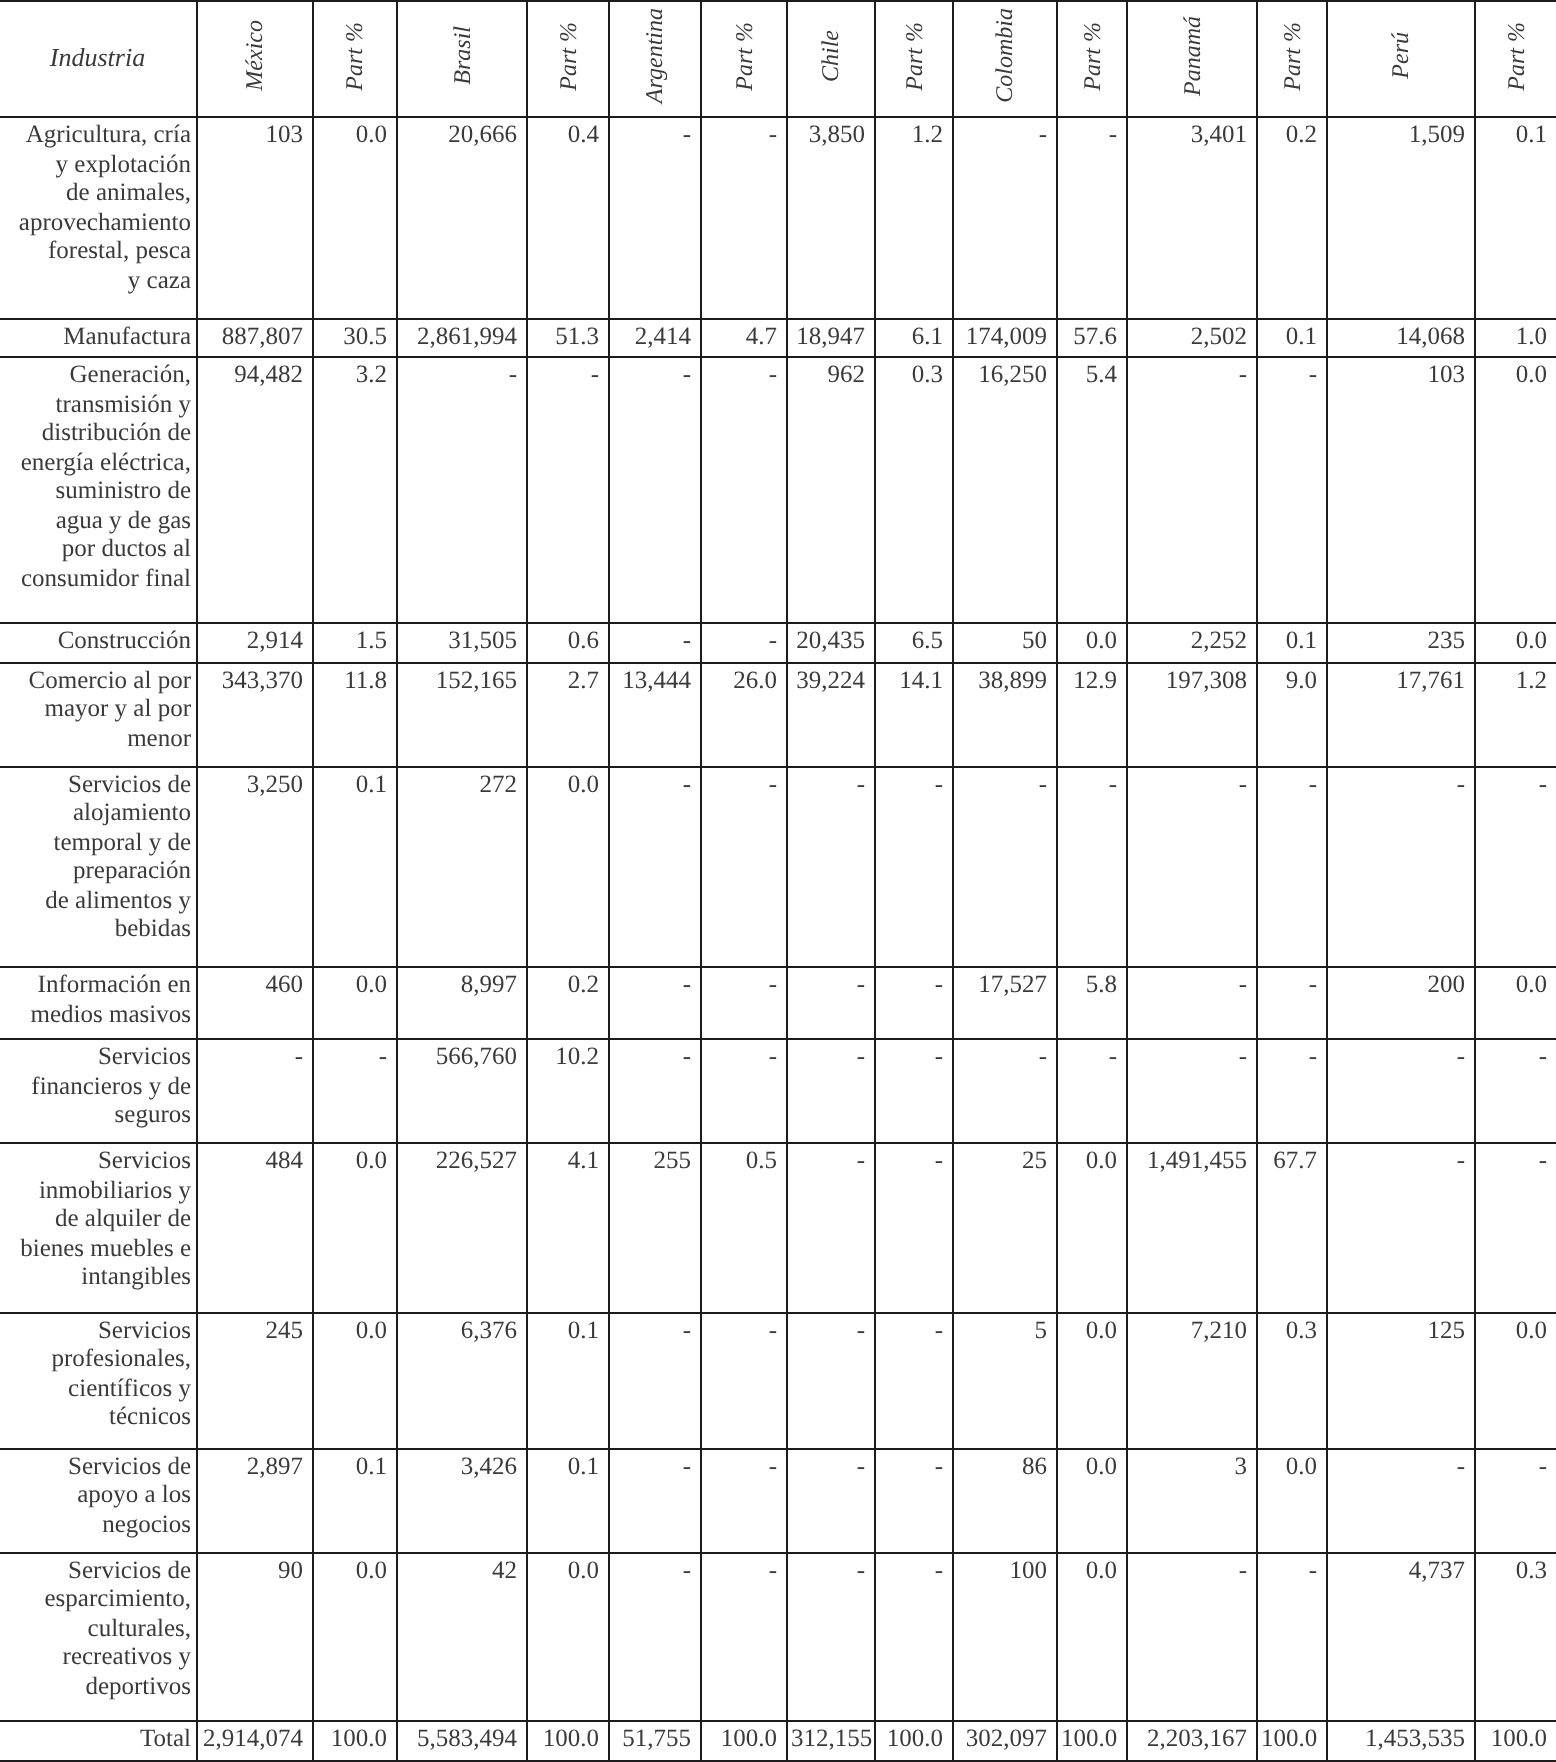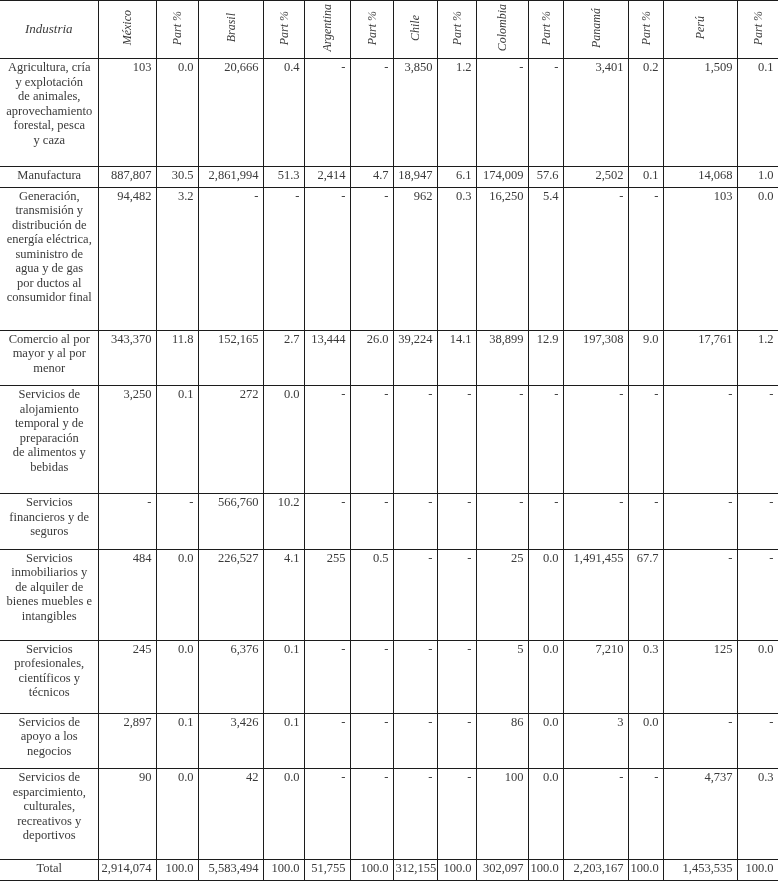--- a/index.html
+++ b/index.html
@@ -40,21 +40,21 @@
     transform: rotate(180deg);
     font-style: italic;
     font-size: 12px;
     line-height: 12px;
     white-space: nowrap;
     padding: 2px 0;
   }
 
   
   td.label-cell {
-    text-align: center;
+    text-align: right;
     padding: 1px 2px 1px 3px;
     white-space: pre-line;
   }
   td.num-cell {
     text-align: right;
     padding: 1px 4px 1px 2px;
   }
 </style>
 </head>
 <body>
@@ -156,20 +156,37 @@
         <td class="num-cell">962</td>
         <td class="num-cell">0.3</td>
         <td class="num-cell">16,250</td>
         <td class="num-cell">5.4</td>
         <td class="num-cell">-</td>
         <td class="num-cell">-</td>
         <td class="num-cell">103</td>
         <td class="num-cell">0.0</td>
       </tr>
       <tr>
+        <td class="label-cell">Construcción</td>
+        <td class="num-cell">2,914</td>
+        <td class="num-cell">1.5</td>
+        <td class="num-cell">31,505</td>
+        <td class="num-cell">0.6</td>
+        <td class="num-cell">-</td>
+        <td class="num-cell">-</td>
+        <td class="num-cell">20,435</td>
+        <td class="num-cell">6.5</td>
+        <td class="num-cell">50</td>
+        <td class="num-cell">0.0</td>
+        <td class="num-cell">2,252</td>
+        <td class="num-cell">0.1</td>
+        <td class="num-cell">235</td>
+        <td class="num-cell">0.0</td>
+      </tr>
+      <tr>
         <td class="label-cell">Comercio al por
 mayor y al por
 menor</td>
         <td class="num-cell">343,370</td>
         <td class="num-cell">11.8</td>
         <td class="num-cell">152,165</td>
         <td class="num-cell">2.7</td>
         <td class="num-cell">13,444</td>
         <td class="num-cell">26.0</td>
         <td class="num-cell">39,224</td>
@@ -197,20 +214,38 @@
         <td class="num-cell">-</td>
         <td class="num-cell">-</td>
         <td class="num-cell">-</td>
         <td class="num-cell">-</td>
         <td class="num-cell">-</td>
         <td class="num-cell">-</td>
         <td class="num-cell">-</td>
         <td class="num-cell">-</td>
       </tr>
       <tr>
+        <td class="label-cell">Información en
+medios masivos</td>
+        <td class="num-cell">460</td>
+        <td class="num-cell">0.0</td>
+        <td class="num-cell">8,997</td>
+        <td class="num-cell">0.2</td>
+        <td class="num-cell">-</td>
+        <td class="num-cell">-</td>
+        <td class="num-cell">-</td>
+        <td class="num-cell">-</td>
+        <td class="num-cell">17,527</td>
+        <td class="num-cell">5.8</td>
+        <td class="num-cell">-</td>
+        <td class="num-cell">-</td>
+        <td class="num-cell">200</td>
+        <td class="num-cell">0.0</td>
+      </tr>
+      <tr>
         <td class="label-cell">Servicios
 financieros y de
 seguros</td>
         <td class="num-cell">-</td>
         <td class="num-cell">-</td>
         <td class="num-cell">566,760</td>
         <td class="num-cell">10.2</td>
         <td class="num-cell">-</td>
         <td class="num-cell">-</td>
         <td class="num-cell">-</td>

